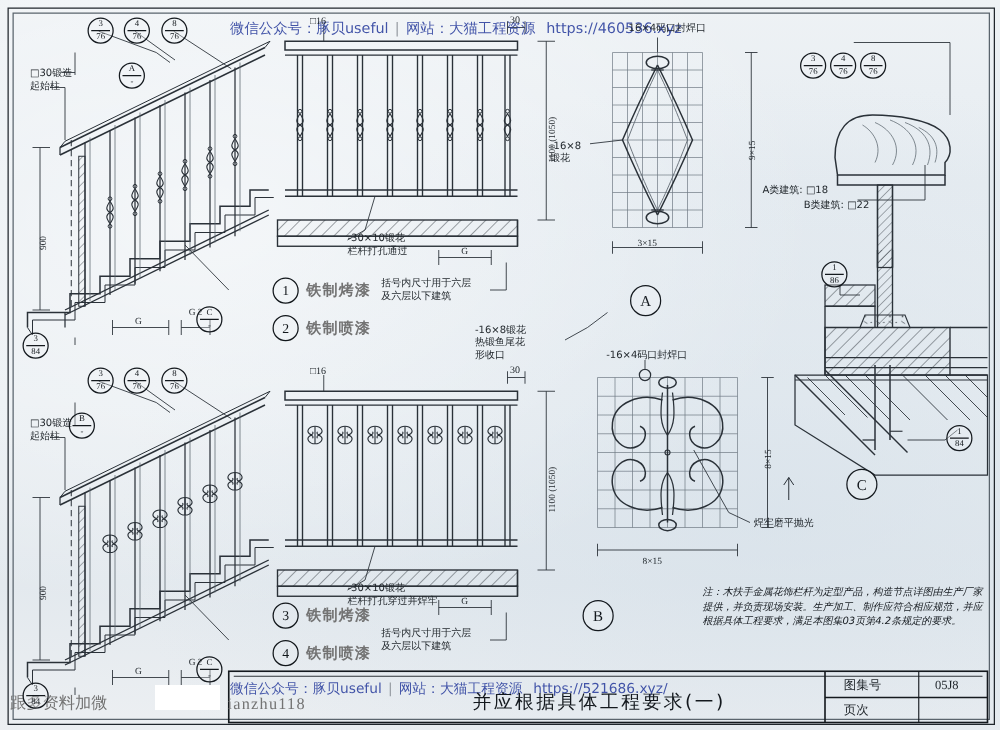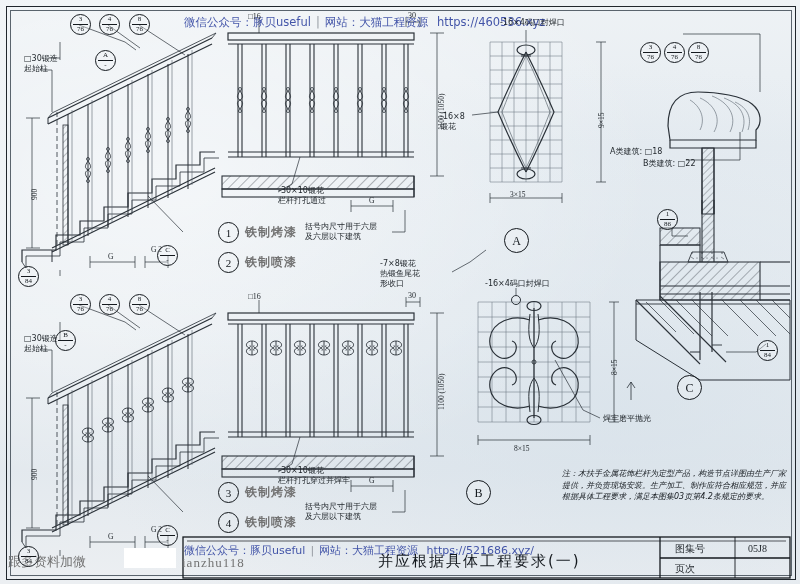--- a/index.html
+++ b/index.html
@@ -618,21 +618,21 @@
 <div class="legend" style="left:218px;top:512px;">
   <span class="num">4</span>
   <span class="txt cjk">铁制喷漆</span>
 </div>
 
 <div class="lbl cjk" style="left:500px;top:18px;">-16×4码口封焊口</div>
 <div class="lbl cjk" style="left:440px;top:112px;">-16×8
 锻花</div>
 <div class="dim" style="left:510px;top:190px;">3×15</div>
 <div class="dimv" style="left:597px;top:128px;">9×15</div>
-<div class="lbl cjk" style="left:380px;top:259px;">-7×8锻花
+<div class="lbl cjk" style="left:380px;top:259px;">-16×8锻花
 热锻鱼尾花
 形收口</div>
 <div class="circ" style="left:504px;top:228px;width:23px;height:23px;font-size:12px;border-width:1.3px;">
   <span class="top" style="line-height:1;">A</span>
 </div>
 
 <div class="lbl cjk" style="left:485px;top:279px;">-16×4码口封焊口</div>
 <div class="lbl cjk" style="left:603px;top:414px;">焊牢磨平抛光</div>
 <div class="dim" style="left:514px;top:444px;">8×15</div>
 <div class="dimv" style="left:610px;top:375px;">8×15</div>

